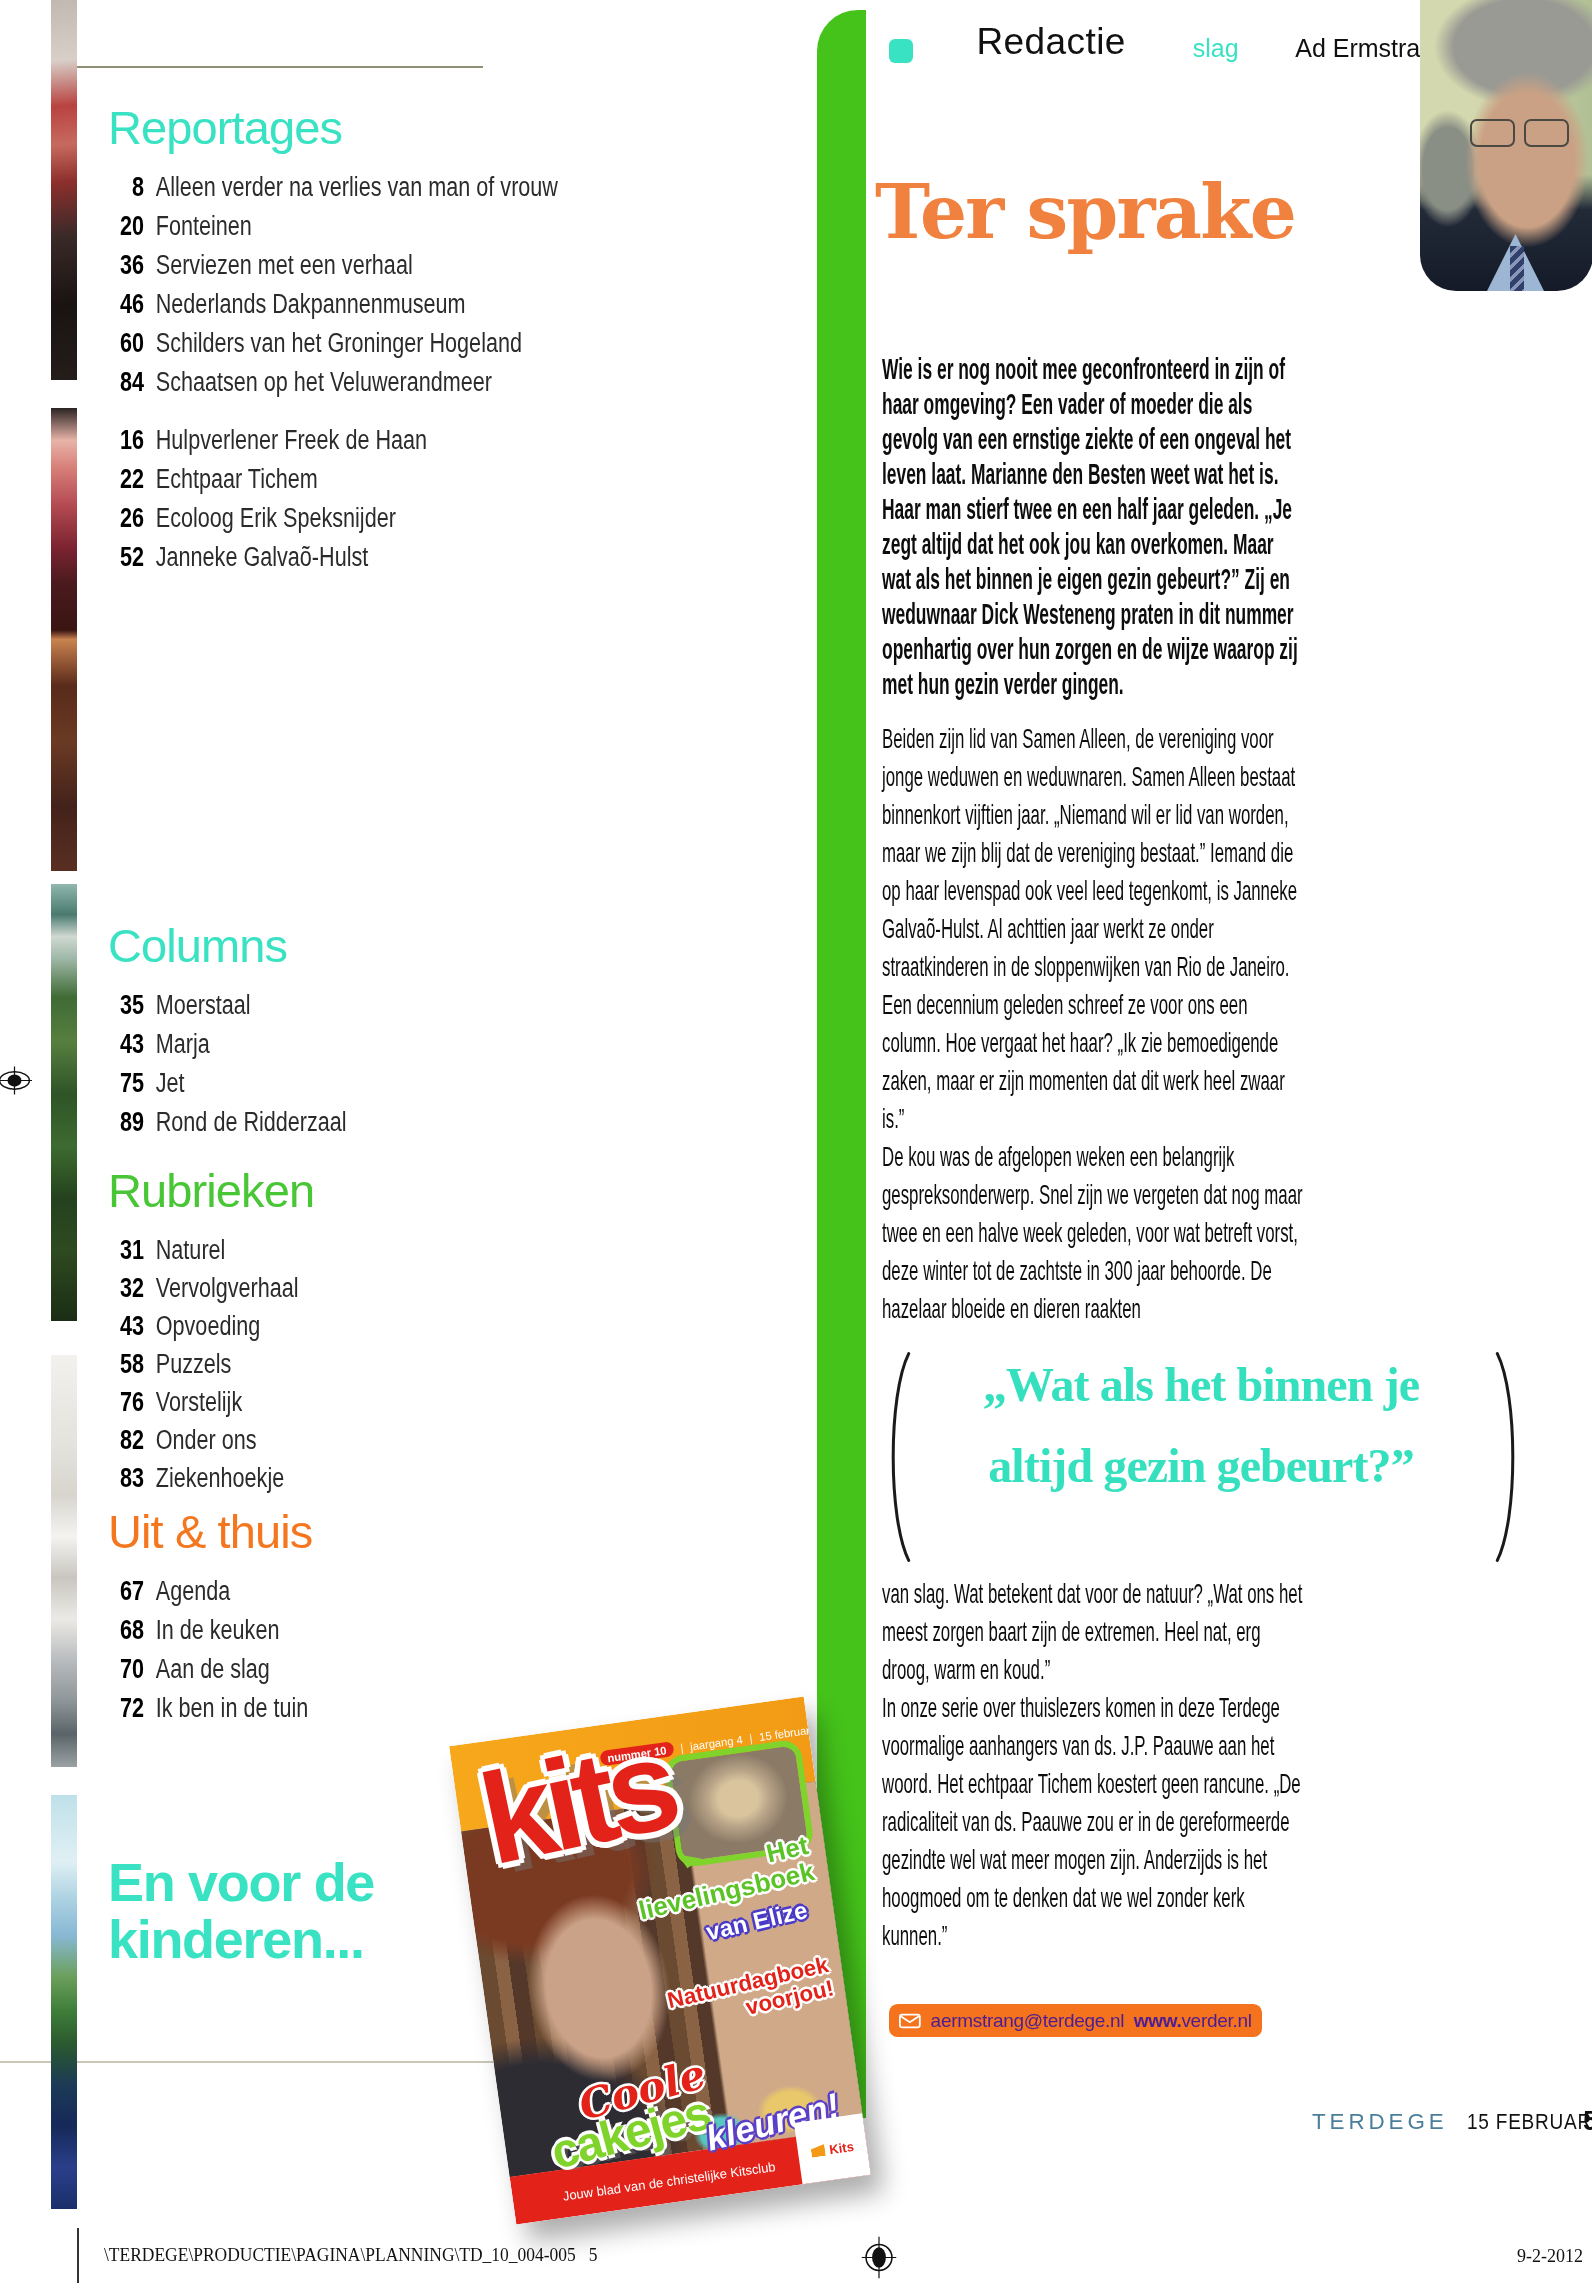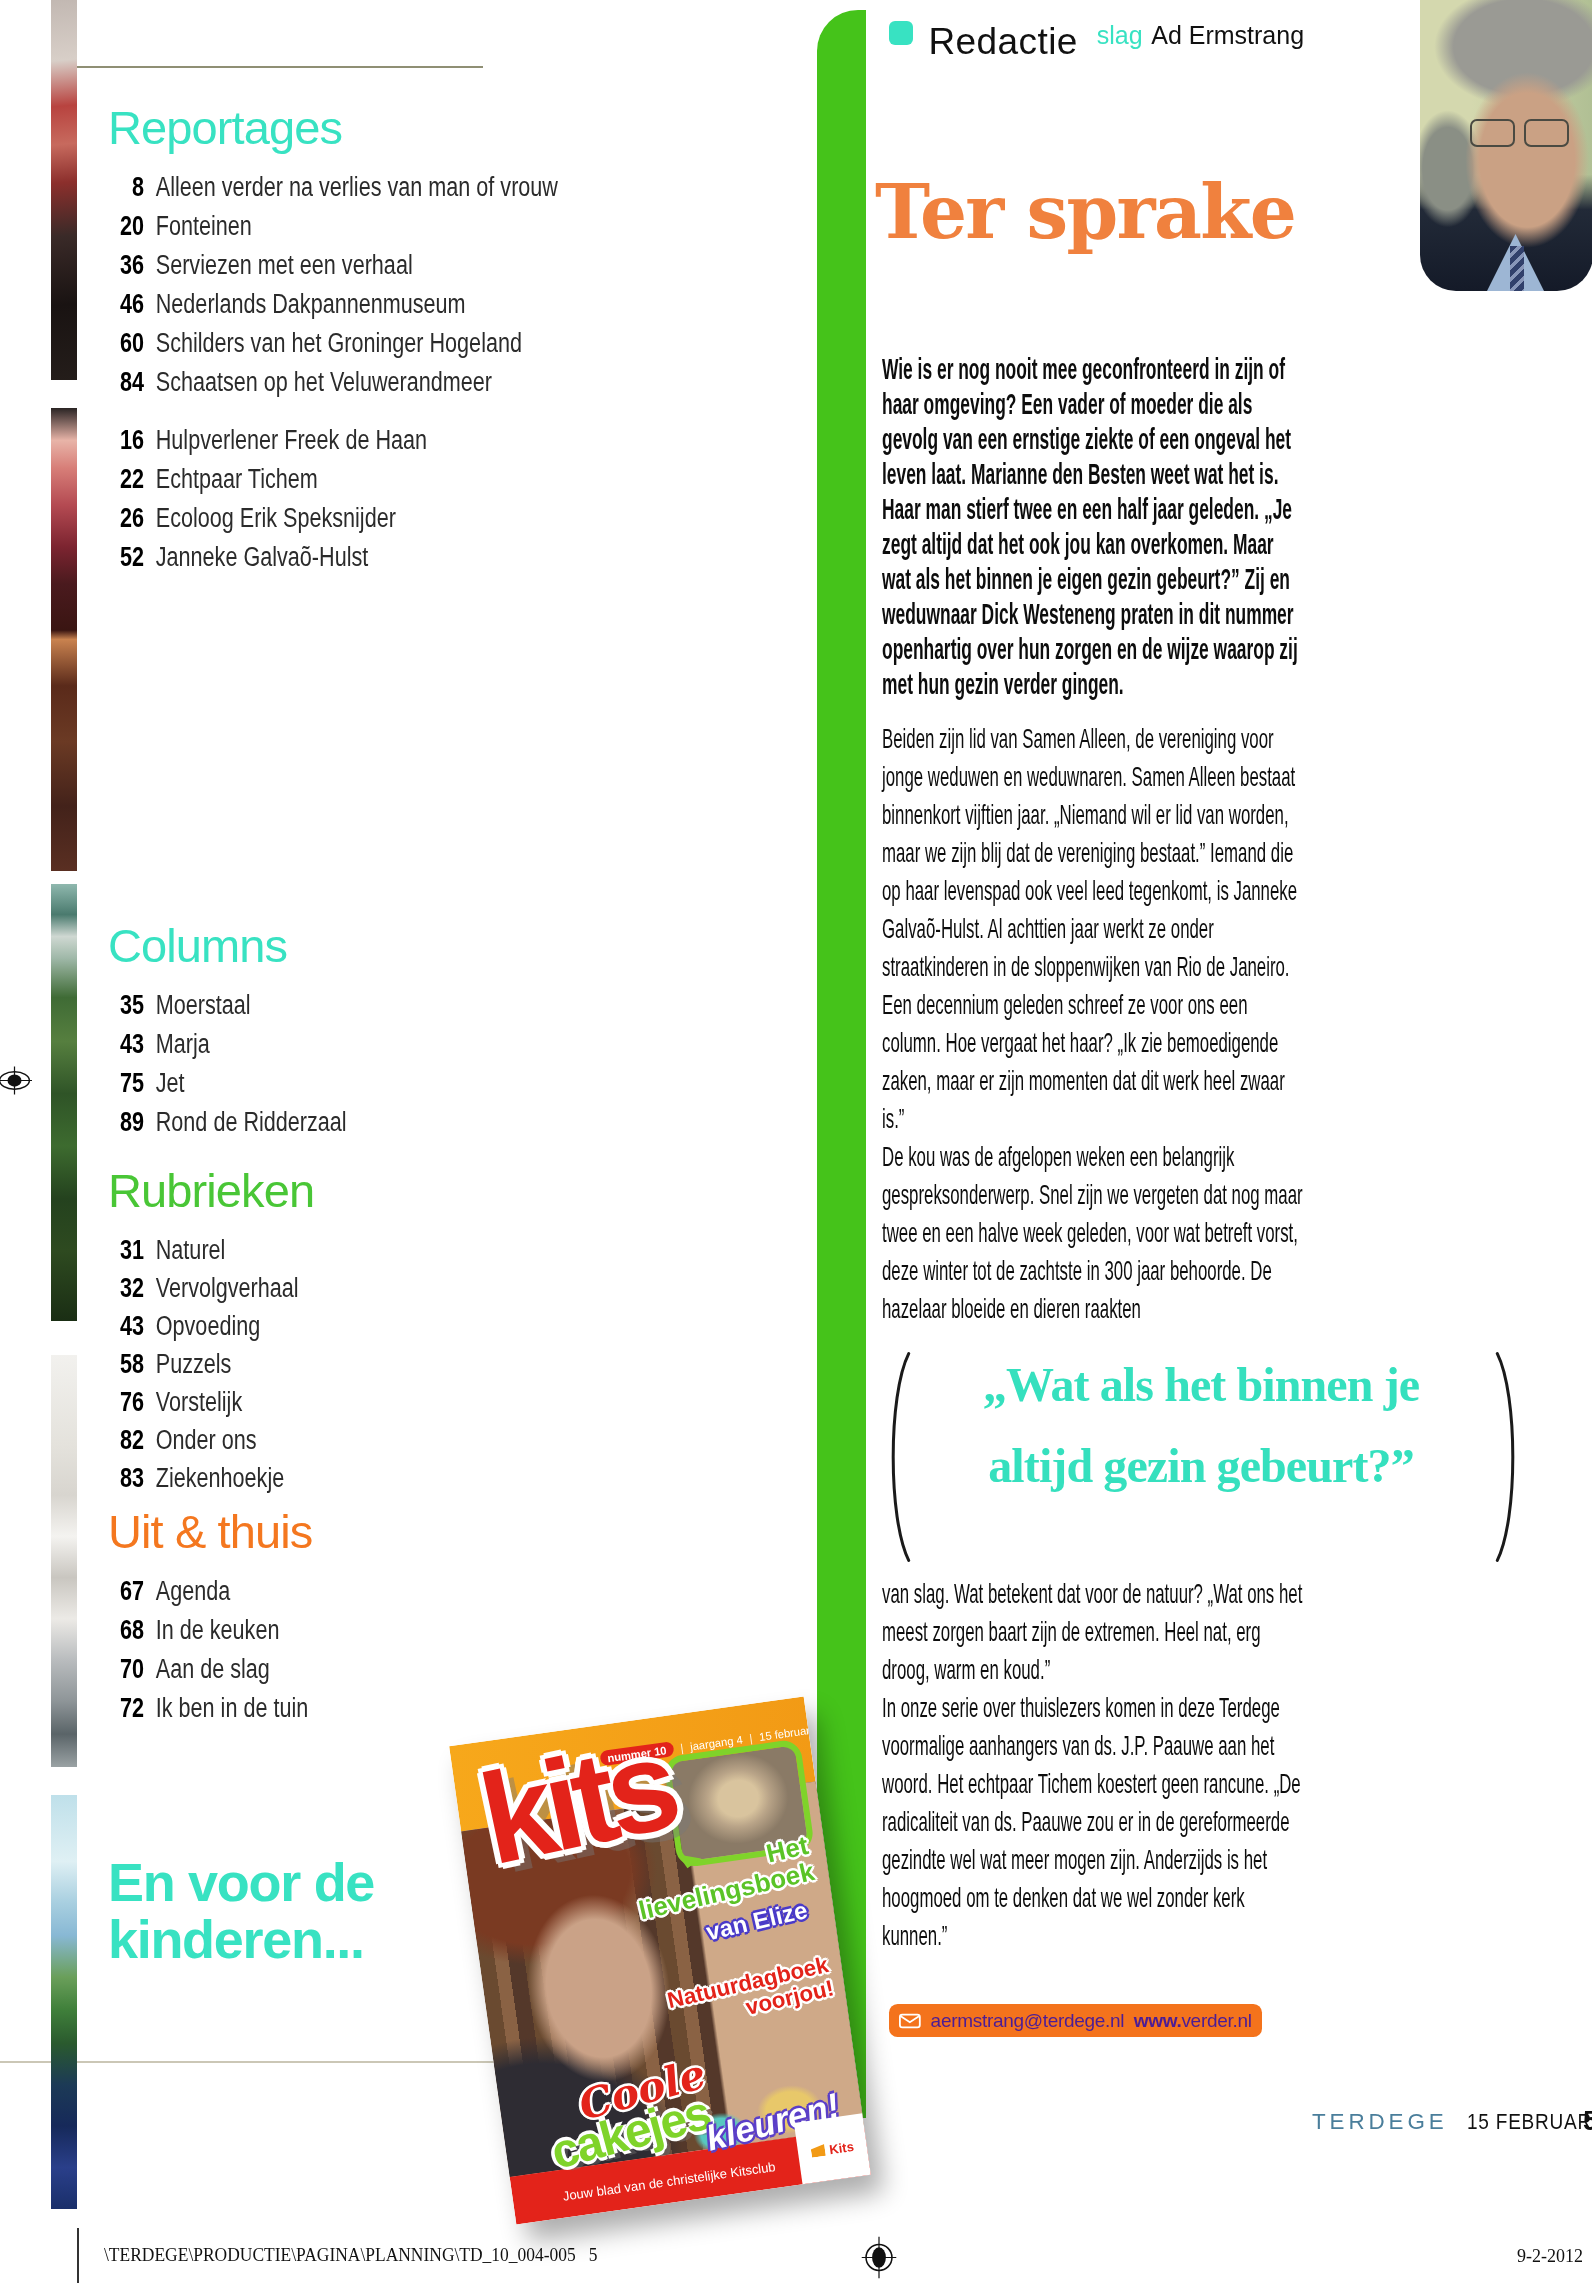--- a/index.html
+++ b/index.html
@@ -28,21 +28,21 @@
   .toc-item{transform:scaleX(.8);transform-origin:0 0;height:39px;font-size:27px;color:#2b2b2b;white-space:nowrap;}
   .sec-tight .toc-item{height:38px;}
   .toc-item .pg{display:inline-block;width:45px;text-align:right;font-weight:700;color:#000;}
   .toc-item .lb{margin-left:14.7px;}
   .kids{position:absolute;left:108px;top:1854px;width:298px;font-size:54px;font-weight:700;color:#38E2C2;line-height:57px;letter-spacing:-1.3px;z-index:2;}
 
   
   .greenbar{position:absolute;left:817px;top:10.4px;width:49px;height:2108px;background:#45C31A;border-radius:41px 0 0 41px;z-index:2;}
 
   
-  .kicker{position:absolute;left:889px;top:21px;display:flex;align-items:flex-start;z-index:3;}
+  .kicker{position:absolute;left:889px;top:21px;display:flex;align-items:flex-end;z-index:3;gap:48px;}
   .kicker .sq{width:24px;height:24px;border-radius:6px;background:#38E2C2;}
   .kicker .sec{font-size:37px;color:#111;letter-spacing:0.4px;margin-left:15.5px;}
   .kicker .tk{font-size:25px;color:#38E2C2;margin-left:19px;}
   .kicker .au{font-size:25px;color:#111;margin-left:8.6px;}
   .title{position:absolute;left:875px;top:119px;font-family:"DejaVu Serif",serif;font-weight:700;font-size:74px;color:#F0813E;letter-spacing:-1.7px;z-index:3;}
 
   .portrait{position:absolute;left:1420px;top:0;width:173px;height:291px;border-radius:0 0 36px 36px;z-index:3;overflow:hidden;
     background:
       radial-gradient(91px 129px at 62% 55%, #caa184 0 52%, rgba(0,0,0,0) 68%),
       radial-gradient(121px 82px at 60% 16%, #9a9a94 0 58%, rgba(0,0,0,0) 74%),

